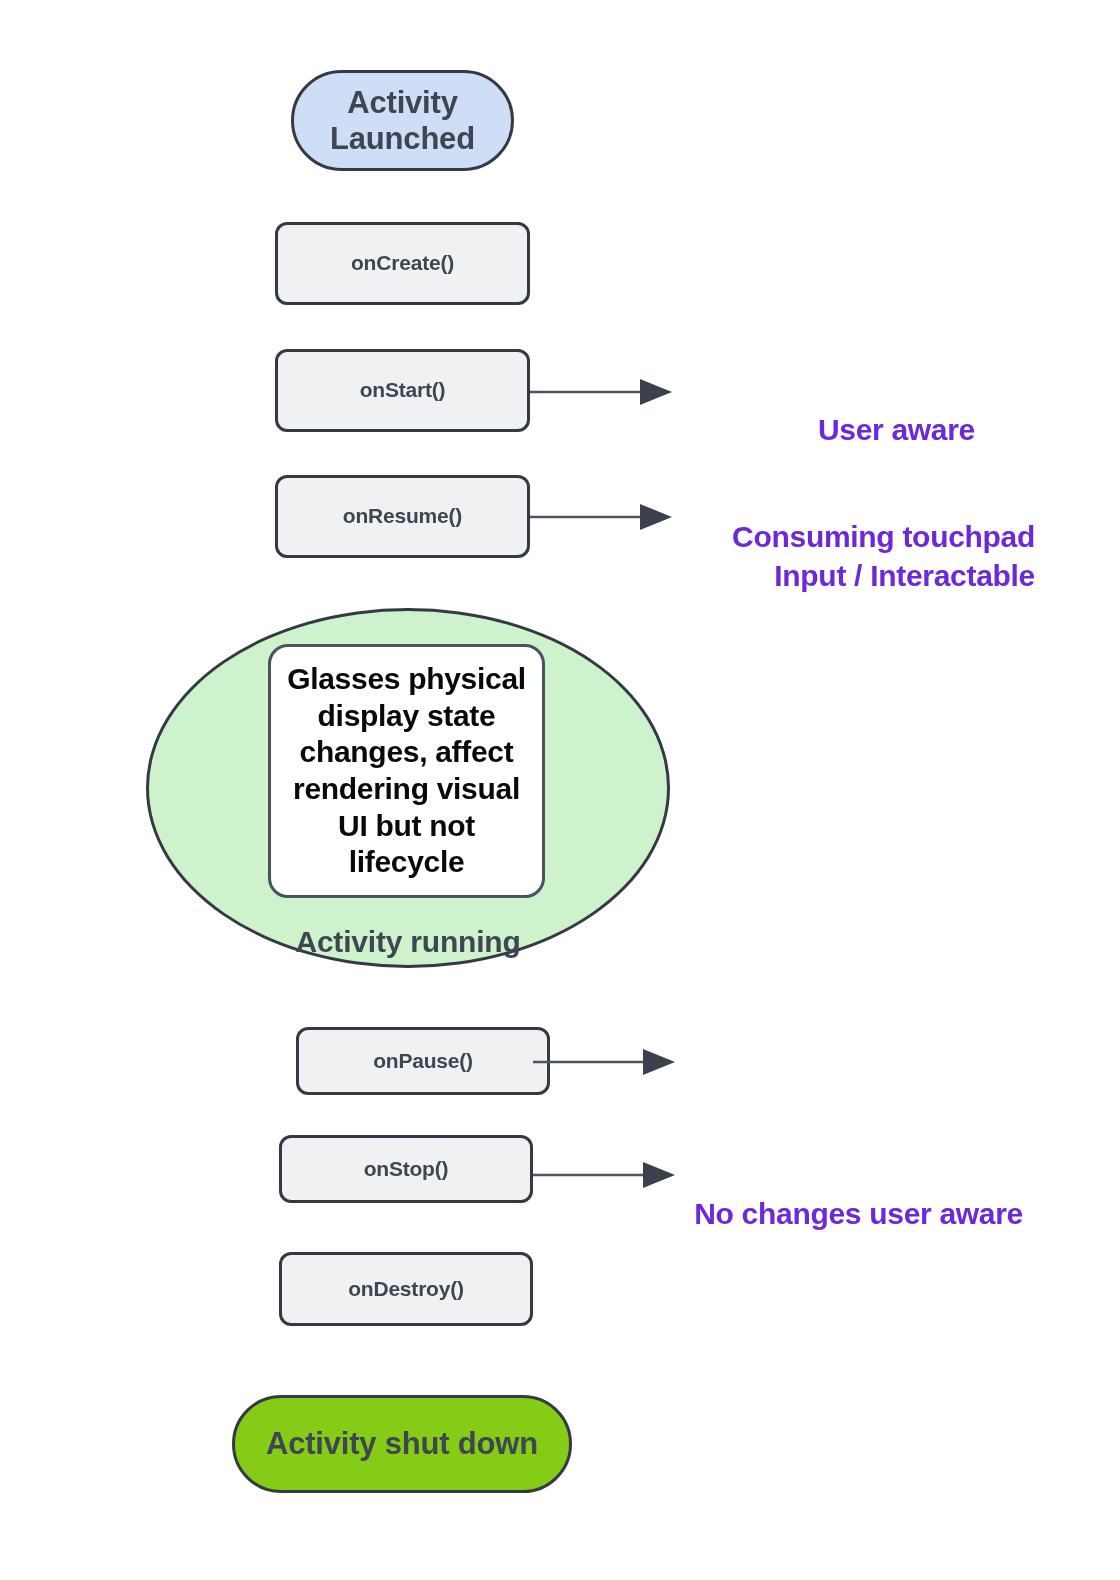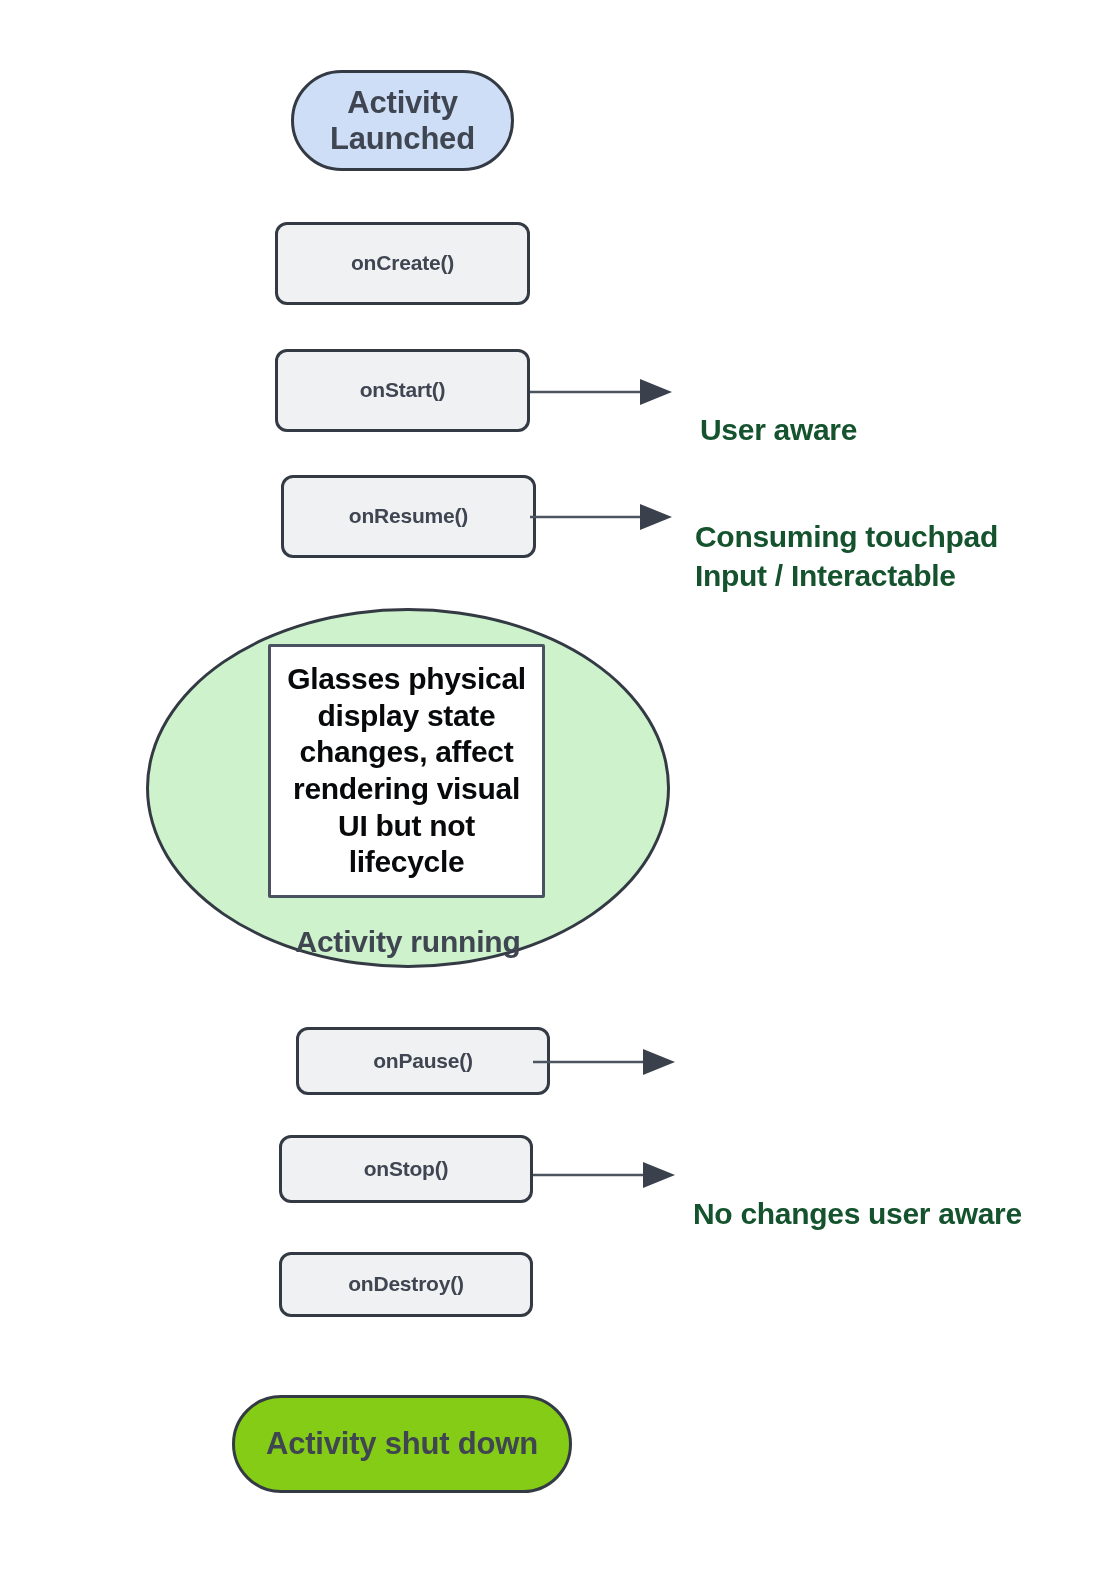--- a/index.html
+++ b/index.html
@@ -53,21 +53,21 @@
     box-sizing: border-box;
     border: 3px solid #343a44;
     border-radius: 50%;
     background: #cdf2cc;
   }
   .running-inner {
     position: absolute;
     box-sizing: border-box;
     background: #ffffff;
     border: 3px solid #4a5160;
-    border-radius: 2px;
+    border-radius: 20px;
     display: flex;
     align-items: center;
     justify-content: center;
     text-align: center;
     color: #08090b;
     font-weight: bold;
     font-size: 30px;
     line-height: 1.22;
     letter-spacing: -0.3px;
     padding: 4px 6px;
@@ -77,26 +77,26 @@
     text-align: center;
     color: #3f4651;
     font-weight: bold;
     font-size: 30px;
     letter-spacing: -0.2px;
   }
 
   
   .side-note {
     position: absolute;
-    color: #14532d;
+    color: #6d28d9;
     font-weight: bold;
     font-size: 30px;
     line-height: 1.28;
     letter-spacing: -0.3px;
-    text-align: left;
+    text-align: right;
     white-space: pre-line;
   }
 
   
   .arrow-svg {
     position: absolute;
     overflow: visible;
   }
 </style>
 </head>
@@ -118,21 +118,21 @@
   </div>
 
   <svg class="arrow-svg" style="left:530px; top:372px; width:145px; height:40px;" viewBox="0 0 145 40">
     <line x1="0" y1="20" x2="112" y2="20" stroke="#4c545f" stroke-width="2.5"></line>
     <polygon points="110,7 142,20 110,33" fill="#3b414c"></polygon>
   </svg>
   <div class="side-note" style="left:700px; top:373px; width:275px;">
     <span>User aware</span>
   </div>
 
-  <div class="node lifecycle-box" style="left:281px; top:475px; width:255px; height:83px;">
+  <div class="node lifecycle-box" style="left:275px; top:475px; width:255px; height:83px;">
     <span>onResume()</span>
   </div>
 
   <svg class="arrow-svg" style="left:530px; top:497px; width:145px; height:40px;" viewBox="0 0 145 40">
     <line x1="0" y1="20" x2="112" y2="20" stroke="#4c545f" stroke-width="2.5"></line>
     <polygon points="110,7 142,20 110,33" fill="#3b414c"></polygon>
   </svg>
   <div class="side-note" style="left:695px; top:480px; width:340px;">
     <span>Consuming touchpad
 Input / Interactable</span>
@@ -161,21 +161,21 @@
   </div>
 
   <svg class="arrow-svg" style="left:533px; top:1155px; width:145px; height:40px;" viewBox="0 0 145 40">
     <line x1="0" y1="20" x2="112" y2="20" stroke="#4c545f" stroke-width="2.5"></line>
     <polygon points="110,7 142,20 110,33" fill="#3b414c"></polygon>
   </svg>
   <div class="side-note" style="left:693px; top:1157px; width:330px;">
     <span>No changes user aware</span>
   </div>
 
-  <div class="node lifecycle-box" style="left:279px; top:1252px; width:254px; height:65px;">
+  <div class="node lifecycle-box" style="left:279px; top:1252px; width:254px; height:74px;">
     <span>onDestroy()</span>
   </div>
 
   <div class="node pill end" style="left:232px; top:1395px; width:340px; height:98px;">
     <span>Activity shut down</span>
   </div>
 
 </div>
 
 </body></html>

